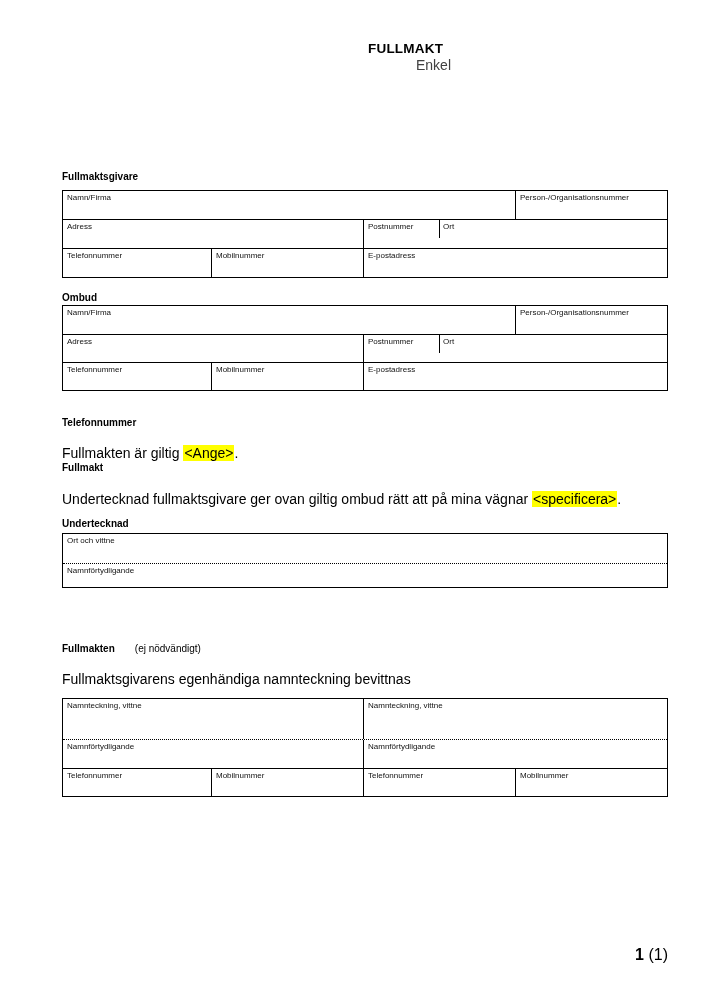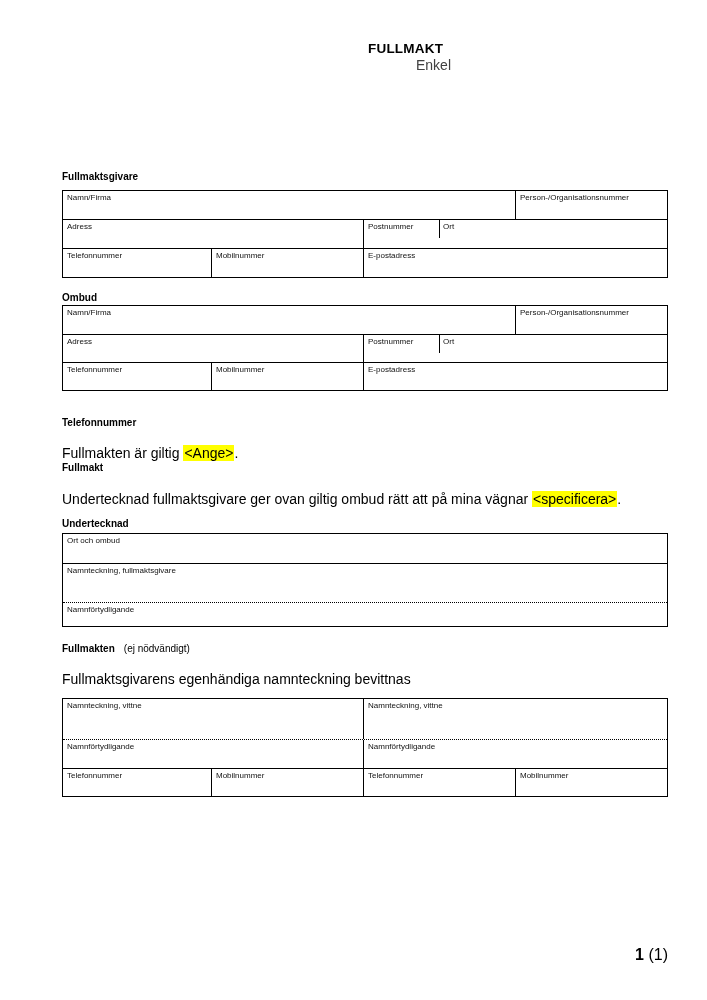--- a/index.html
+++ b/index.html
@@ -7,21 +7,21 @@
     position:relative;width:707px;height:1000px;background:#ffffff;
     font-family:"Liberation Sans","DejaVu Sans",sans-serif;color:#000;
     overflow:hidden;margin:0 auto;
   }
   
   .doc-title{position:absolute;left:368px;top:41px;line-height:16px;}
   .doc-title .t{font-size:13.5px;font-weight:bold;letter-spacing:.2px;}
   .doc-title .s{font-size:14px;color:#404040;margin-left:48px;}
   
   .sec-h{position:absolute;left:62px;margin:0;font-size:10px;font-weight:bold;line-height:14px;white-space:nowrap;}
-  .sec-h .note{font-weight:normal;margin-left:9px;}
+  .sec-h .note{font-weight:normal;margin-left:20px;}
   .body-line{position:absolute;left:62px;font-size:14px;line-height:14px;white-space:nowrap;}
   .hl{background:#ffff00;padding:0 1px;}
   
   .ftable{position:absolute;left:62px;width:606px;border:1px solid #000;box-sizing:border-box;background:#fff;}
   .frow{display:flex;border-top:1px solid #000;box-sizing:border-box;}
   .frow:first-child{border-top:none;}
   .frow.dot{border-top:1px dotted #000;}
   .fcell{box-sizing:border-box;position:relative;padding:2px 2px 0 4px;overflow:hidden;}
   .fcell.bl{border-left:1px solid #000;}
   .fcell.pb::before{content:"";position:absolute;left:0;top:0;width:0;height:18px;border-left:1px solid #000;}
@@ -111,26 +111,21 @@
   <h2 class="sec-h" style="top:416px">Telefonnummer</h2>
   <p class="body-line" style="top:432px"><span>Fullmakten är giltig </span><span class="hl">&lt;Ange&gt;</span><span>.</span></p>
 
   <h2 class="sec-h" style="top:461px">Fullmakt</h2>
   <p class="body-line" style="top:478px"><span>Undertecknad fullmaktsgivare ger ovan giltig ombud rätt att på mina vägnar </span><span class="hl">&lt;specificera&gt;</span><span>.</span></p>
 
   <h2 class="sec-h" style="top:517px">Undertecknad</h2>
   <div class="ftable" style="top:533px">
     <div class="frow" style="height:29px">
       <div class="fcell" style="flex:1 1 auto">
-        <span class="flabel">Ort och ombud</span>
-      </div>
-    </div>
-    <div class="frow" style="height:39px">
-      <div class="fcell" style="flex:1 1 auto">
-        <span class="flabel">Namnteckning, fullmaktsgivare</span>
+        <span class="flabel">Ort och vittne</span>
       </div>
     </div>
     <div class="frow dot" style="height:24px">
       <div class="fcell" style="flex:1 1 auto">
         <span class="flabel">Namnförtydligande</span>
       </div>
     </div>
   </div>
 
   <h2 class="sec-h" style="top:642px"><span>Fullmakten</span><span class="note">(ej nödvändigt)</span></h2>

